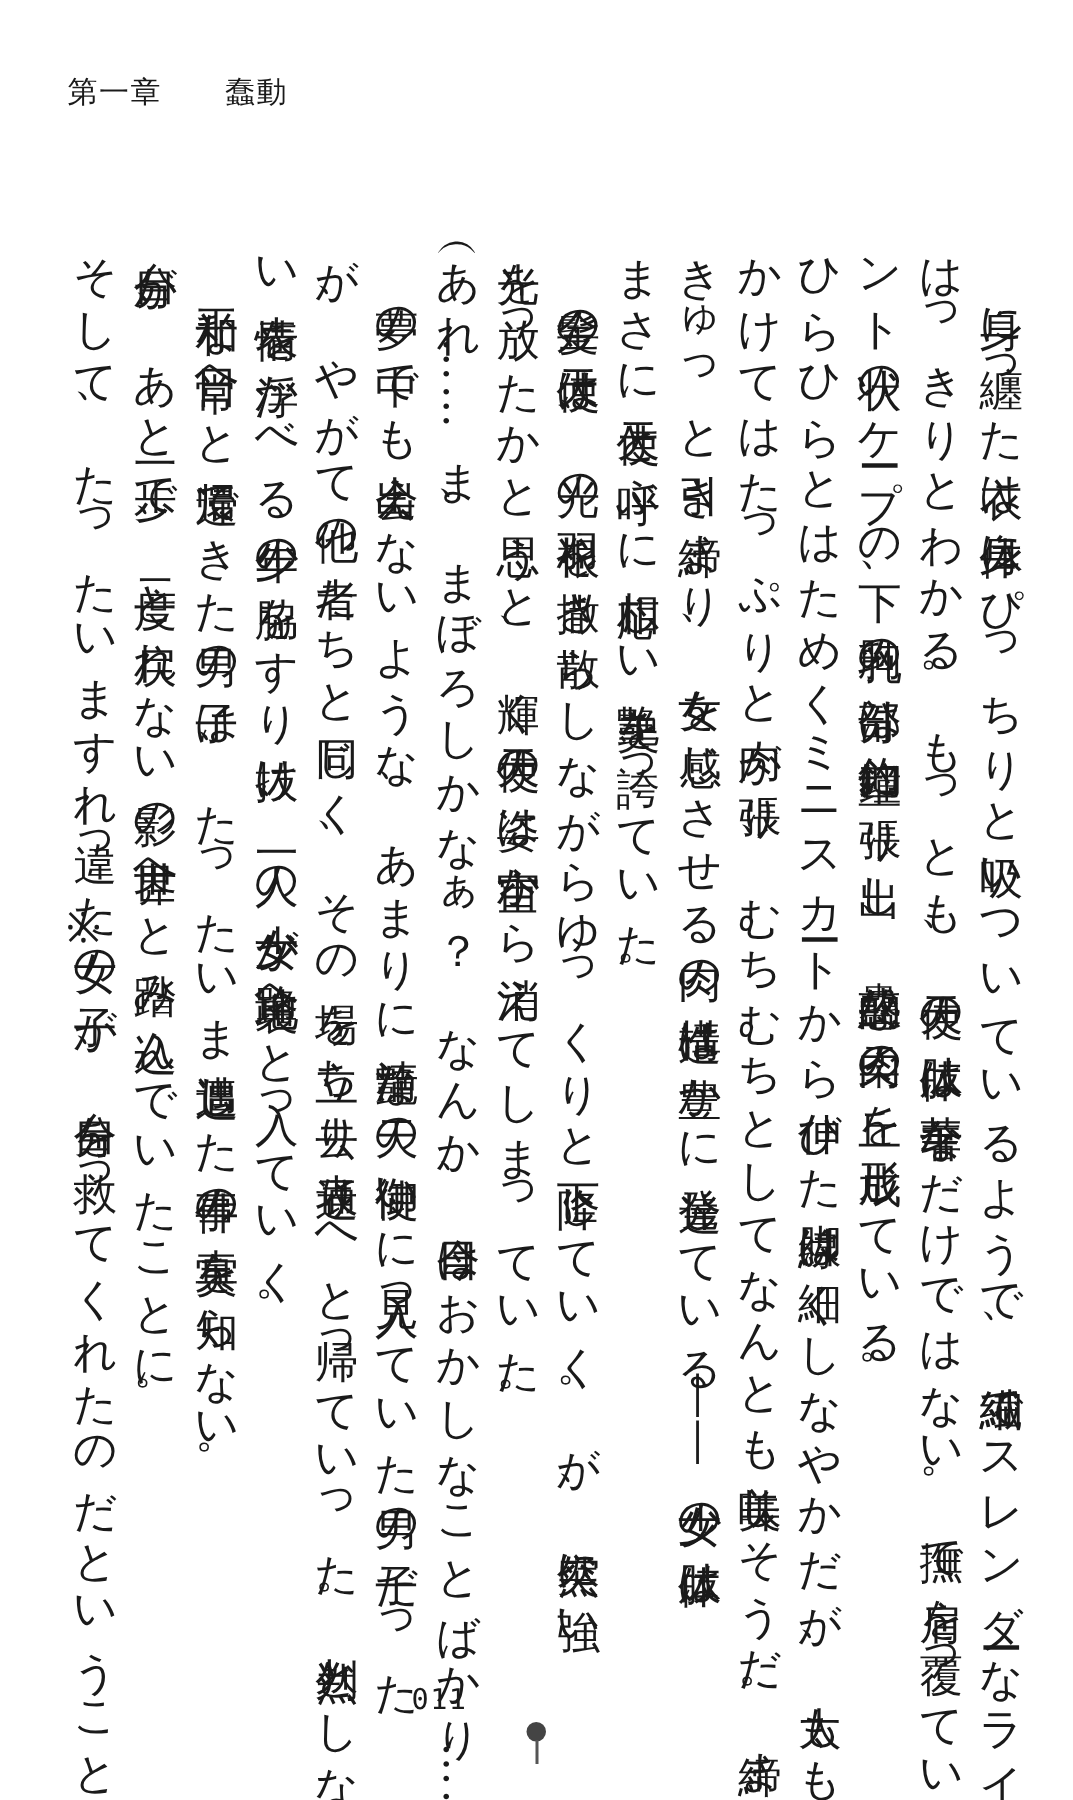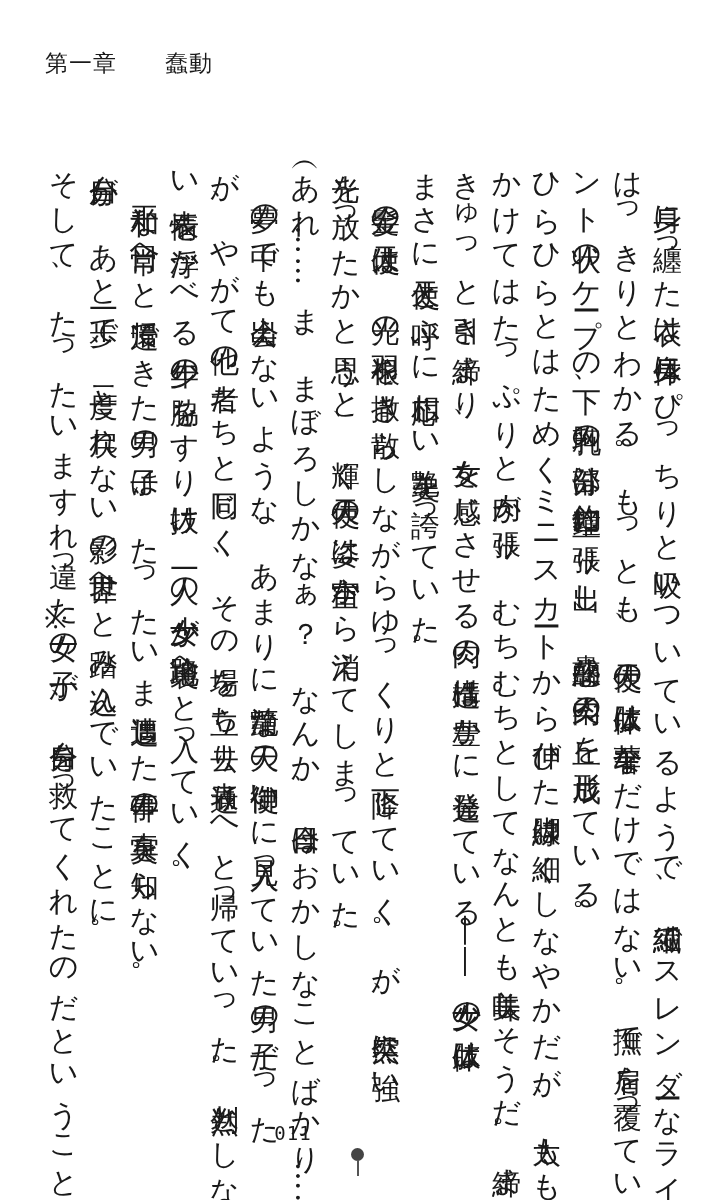--- a/index.html
+++ b/index.html
@@ -12,21 +12,21 @@
       height: 1200px;
       position: relative;
       overflow: hidden;
       font-family: "DejaVu Serif", "Liberation Serif", serif;
       color: #1a1a1a;
     }
     .chapter-header {
       position: absolute;
       left: 45px;
       top: 48px;
-      font-size: 23px;
+      font-size: 20px;
       letter-spacing: 1px;
       white-space: pre;
     }
     .text-body {
       position: absolute;
       top: 152px;
       left: 0;
       width: 715px;
       height: 930px;
     }

